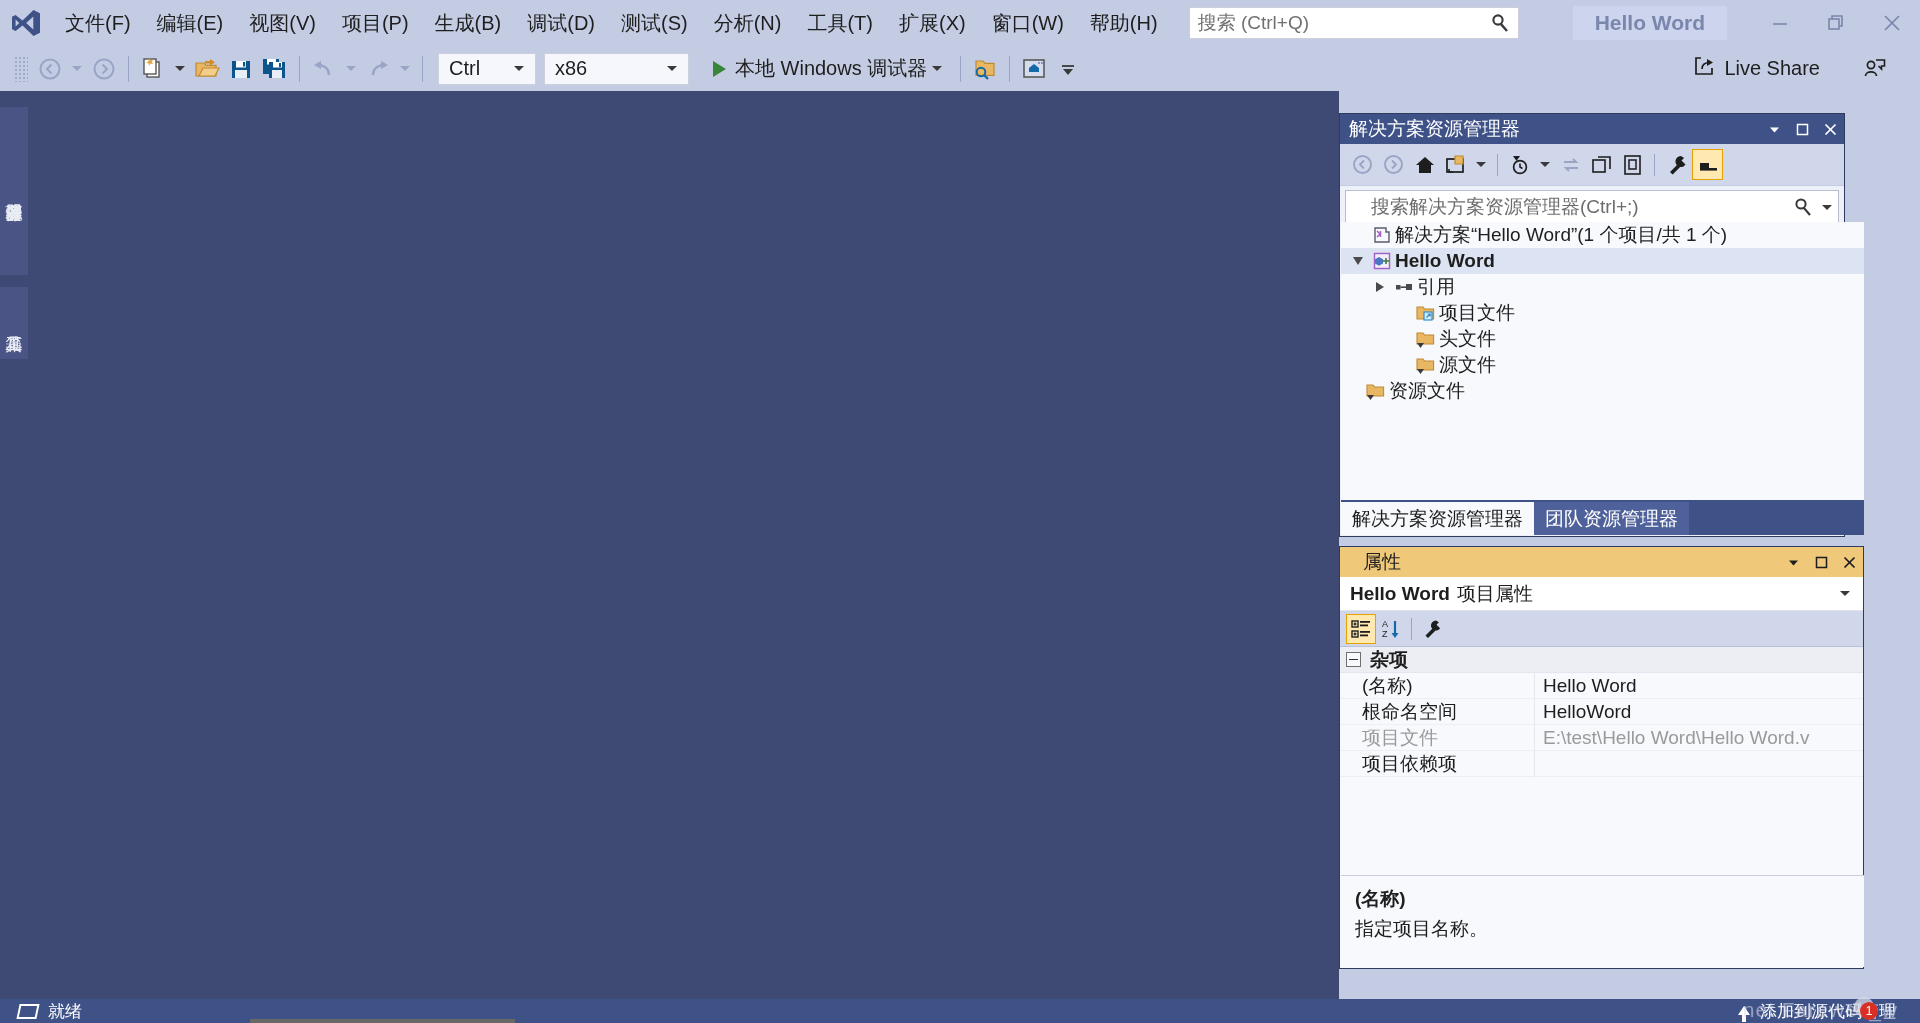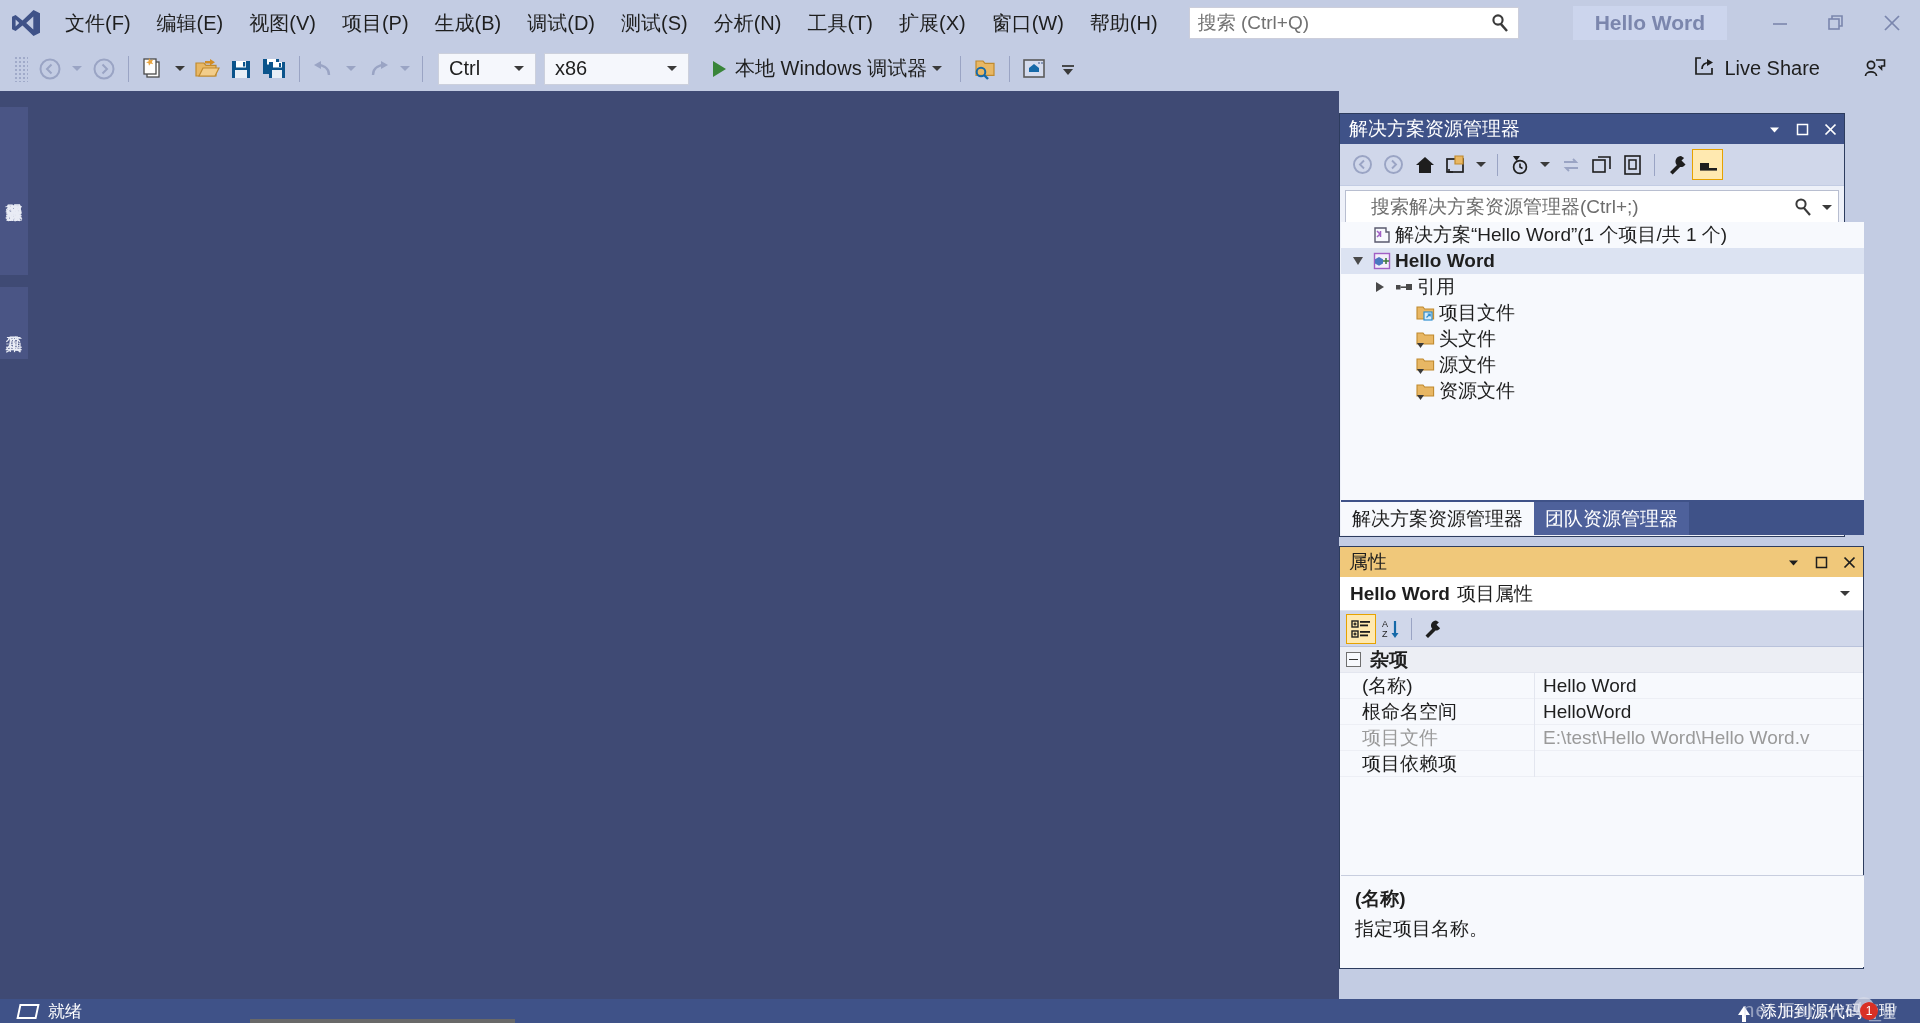--- a/index.html
+++ b/index.html
@@ -250,21 +250,21 @@
     width: 525px; height: 423px;
     background: #f7f9fd;
     border: 1px solid #2d3c5e;
   }
   .prop-head {
     height: 30px; display: flex; align-items: center;
     padding-left: 9px;
     background: #f0c87a; color: #1e1e1e;
     font-size: 19px;
   }
-  .prop-head .ttl { flex: 1; }
+  .prop-head .ttl { flex: 1; margin-left: 14px; }
   .prop-head .ph-btn { color: #1e1e1e; }
 
   .prop-obj {
     height: 34px; background: #ffffff;
     display: flex; align-items: center;
     padding: 0 8px 0 10px;
     font-size: 19px; color: #1e1e1e;
     border-bottom: 1px solid #dfe3ee;
   }
   .prop-obj .bold { font-weight: bold; margin-right: 7px; }
@@ -742,21 +742,21 @@
         <span class="tw"></span>
         <span class="ticon">
           <svg width="22" height="20" viewBox="0 0 22 20">
             <path d="M2,4 h6 l1.6,2 h9 v9 h-16.6 z" fill="#e8b764" stroke="#c08a2e" stroke-width="1.1"></path>
             <polygon points="2,14 9,14 5.5,19" fill="#3a3a3a"></polygon>
           </svg>
         </span>
         <span>源文件</span>
       </div>
 
-      <div class="tnode" style="padding-left:50px;">
+      <div class="tnode" style="">
         <span class="tw"></span>
         <span class="ticon">
           <svg width="22" height="20" viewBox="0 0 22 20">
             <path d="M2,4 h6 l1.6,2 h9 v9 h-16.6 z" fill="#e8b764" stroke="#c08a2e" stroke-width="1.1"></path>
             <polygon points="2,14 9,14 5.5,19" fill="#3a3a3a"></polygon>
           </svg>
         </span>
         <span>资源文件</span>
       </div>
     </div>

